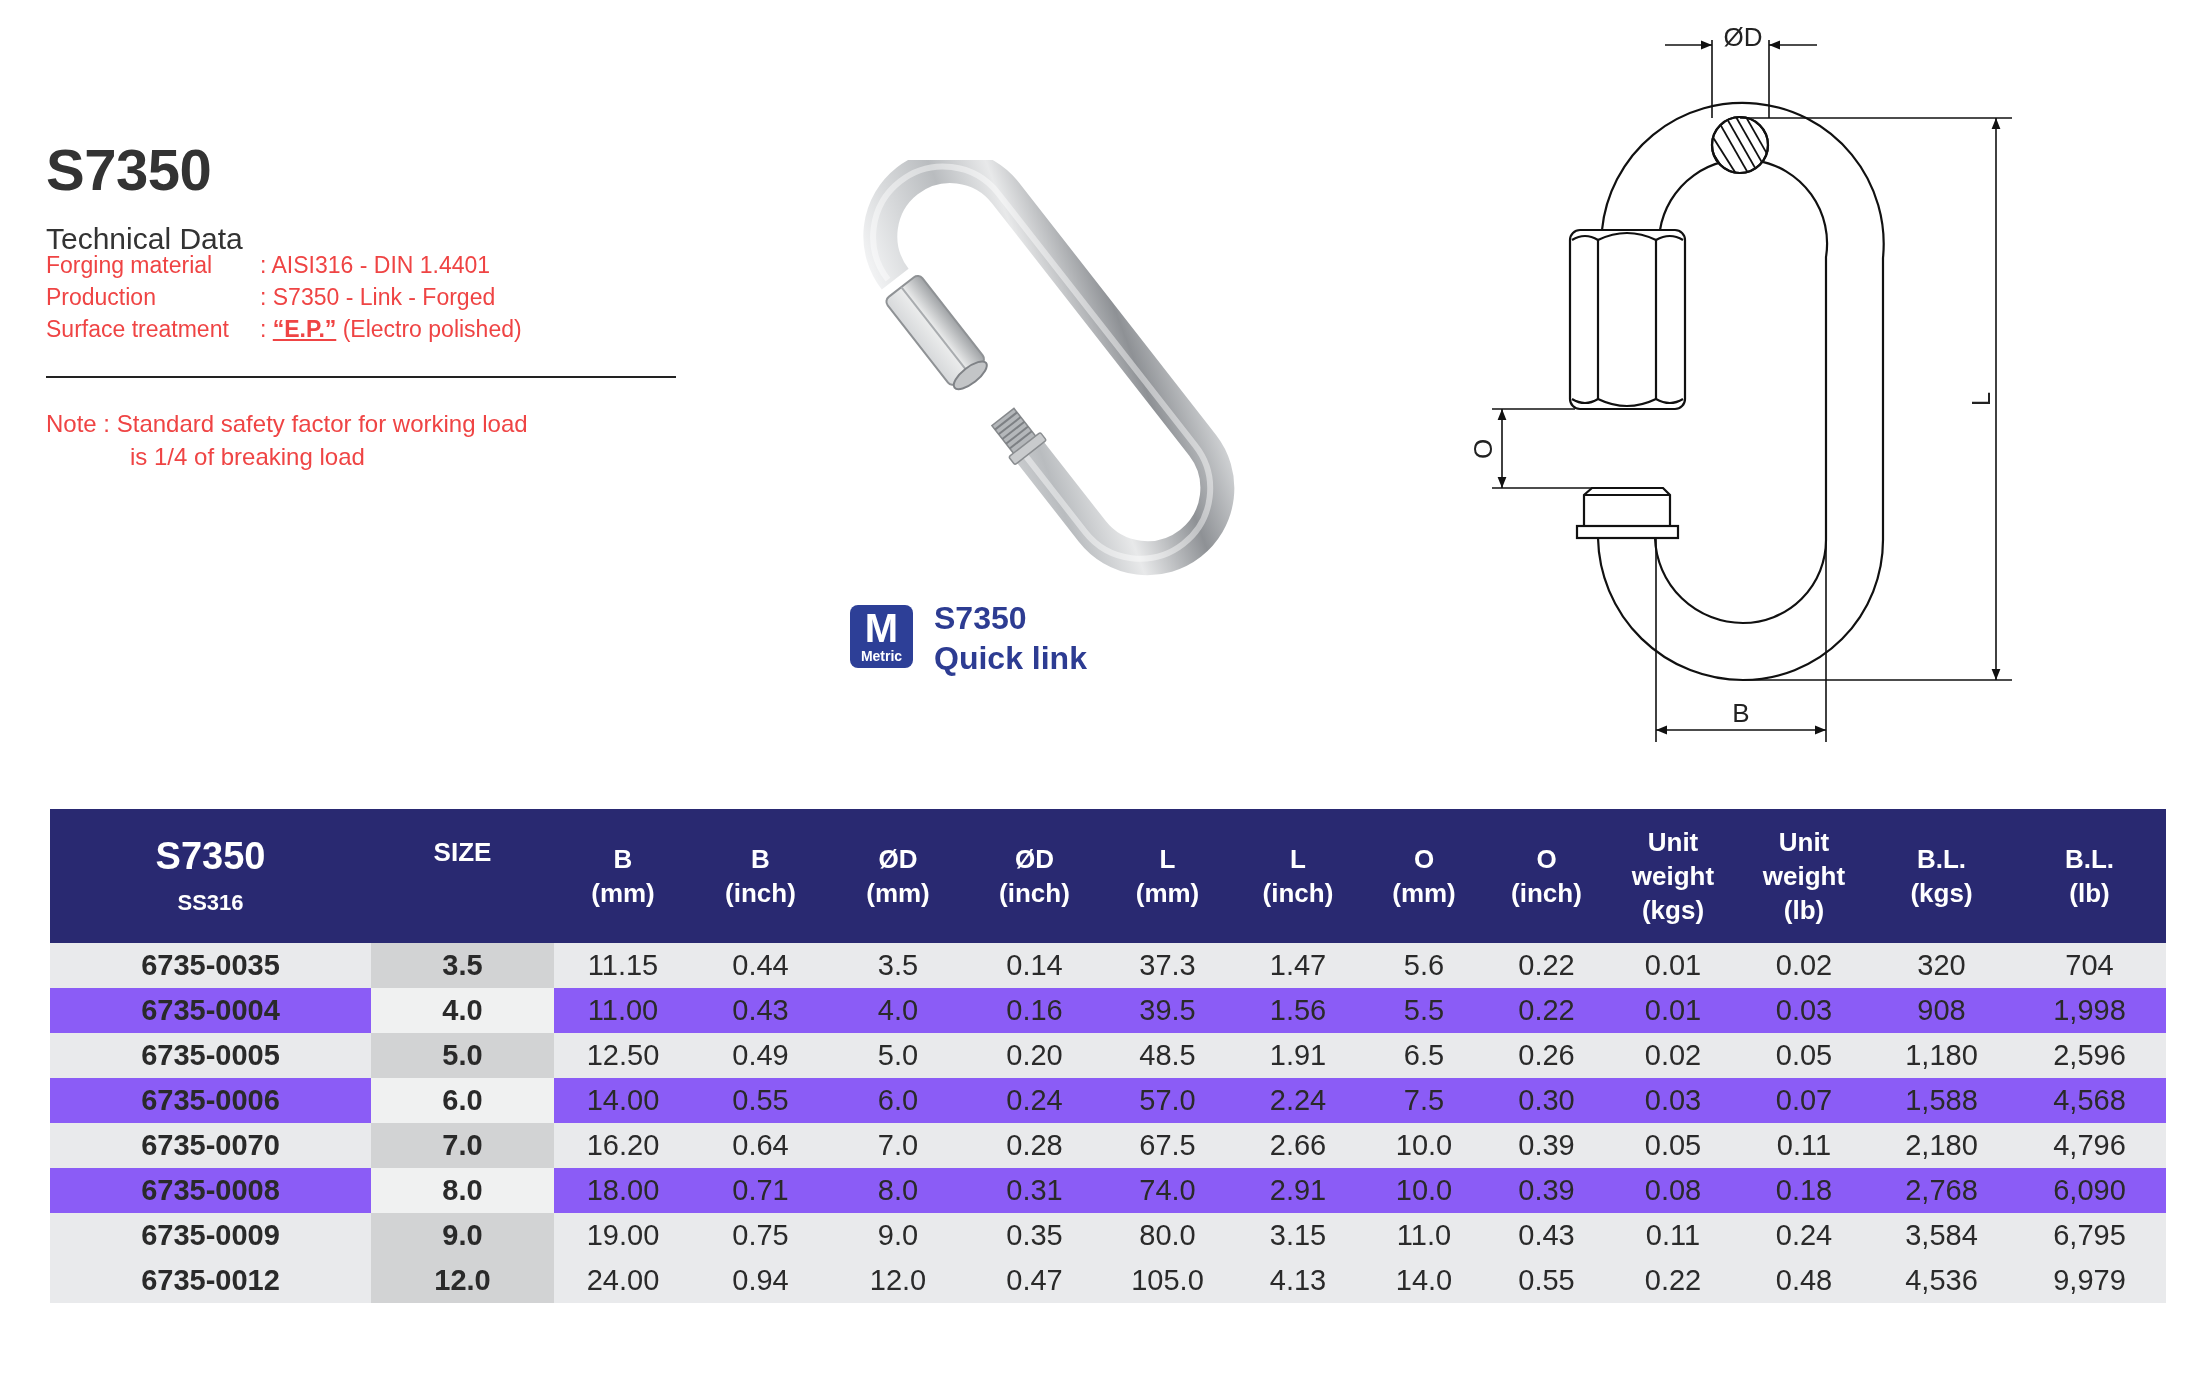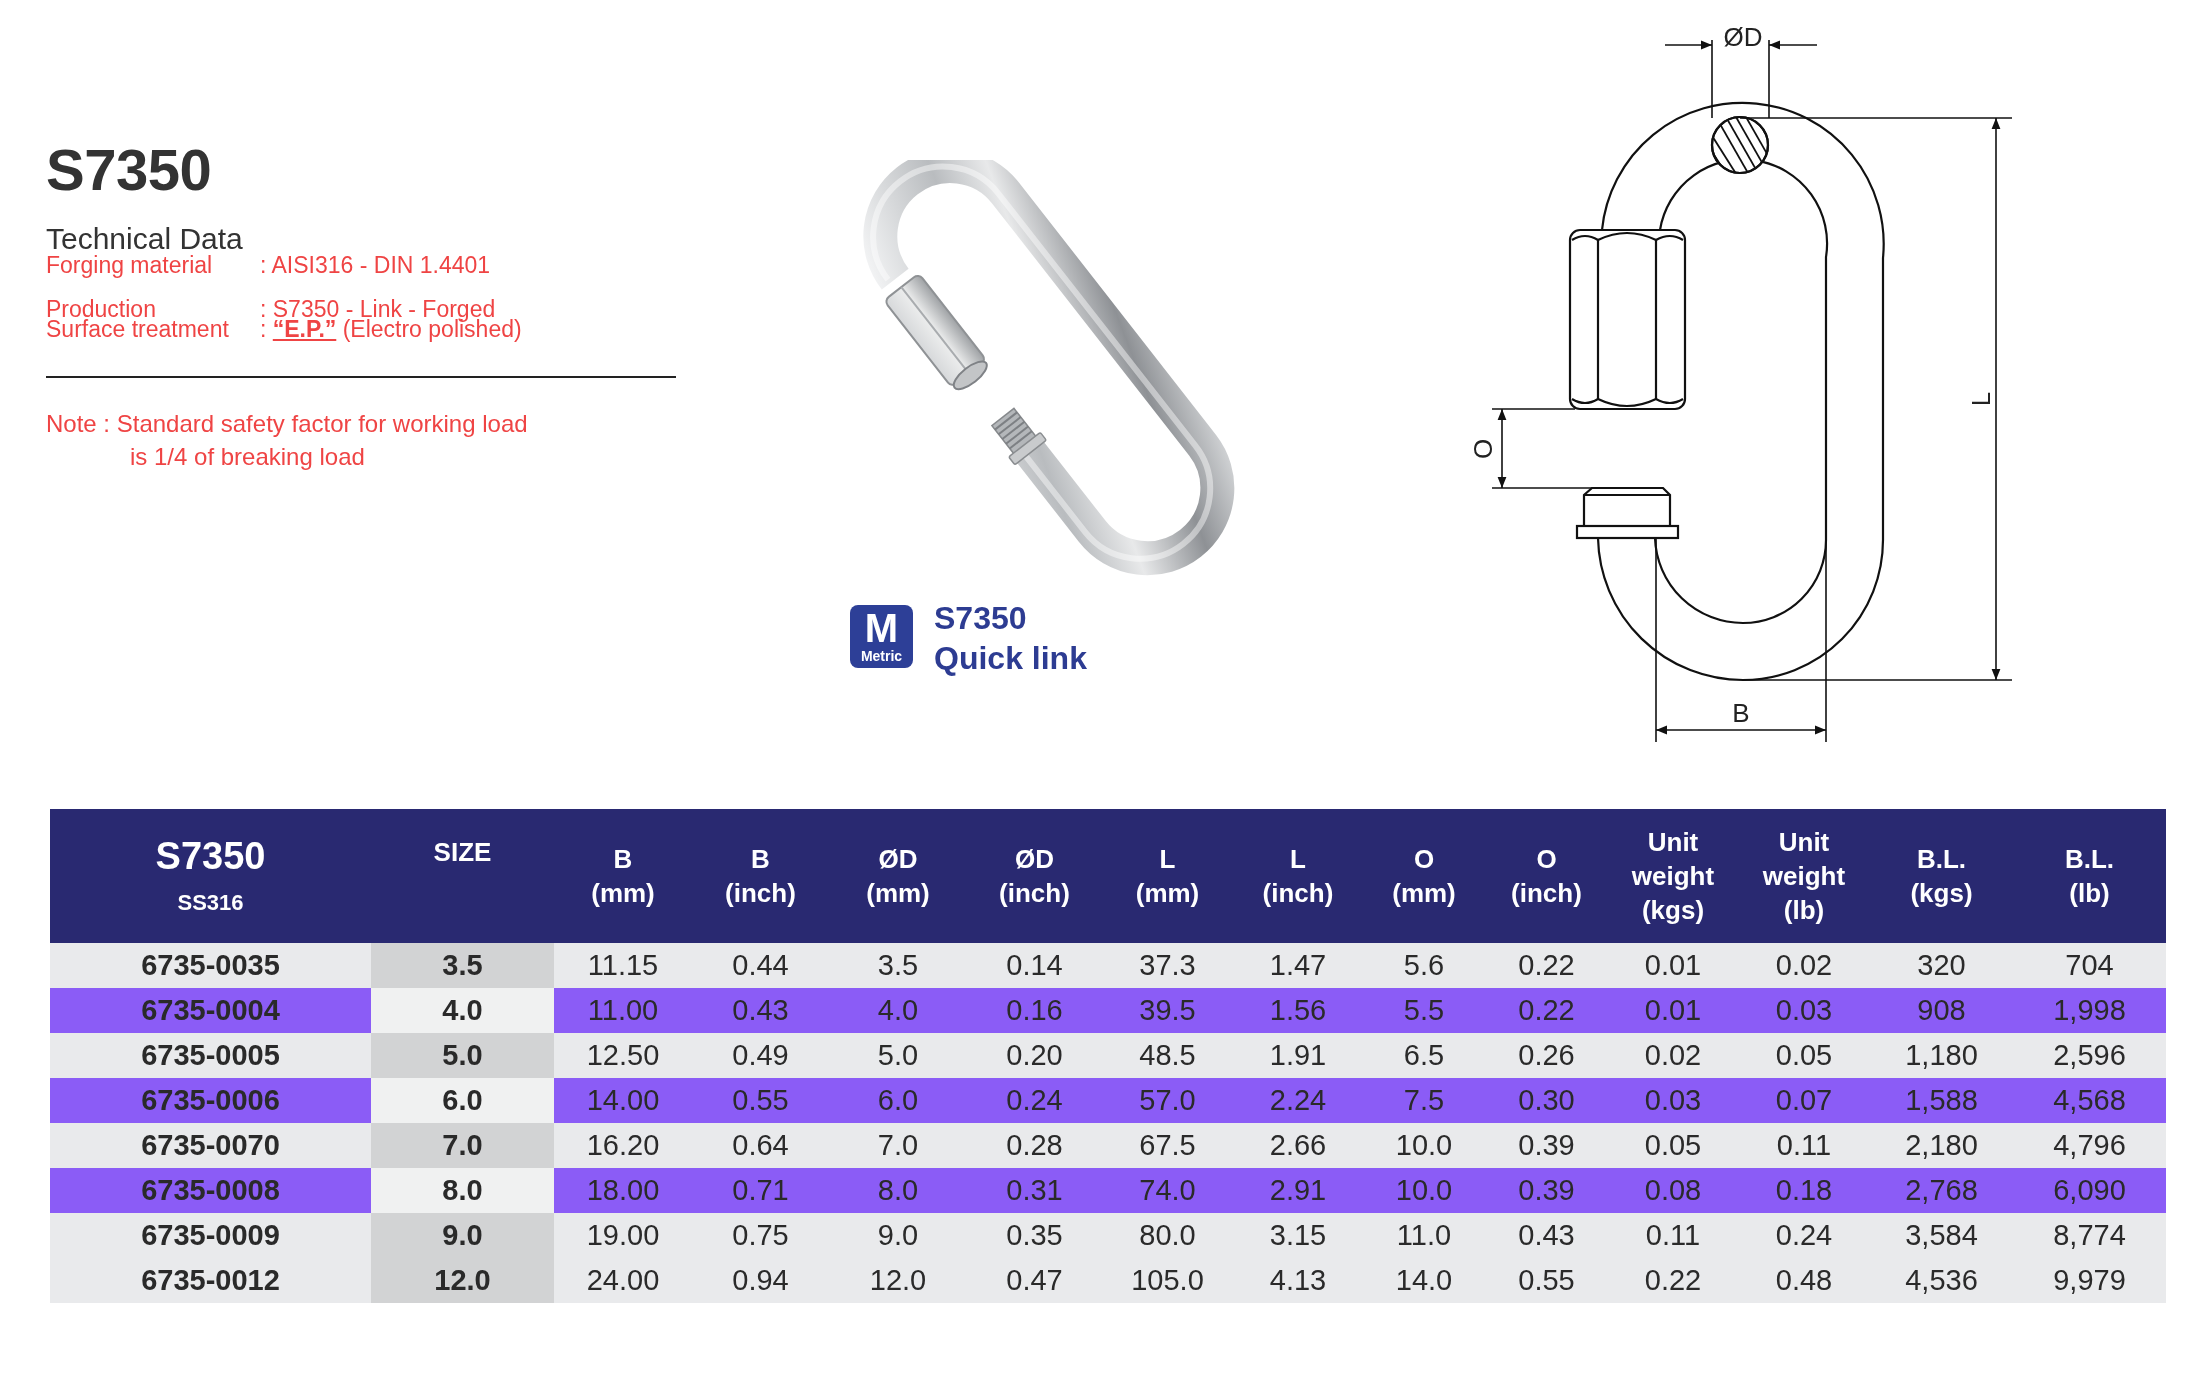--- a/index.html
+++ b/index.html
@@ -37,21 +37,21 @@
 </style>
 </head>
 <body>
 
 <div class="title">S7350</div>
 <div class="tech-heading">Technical Data</div>
 
 <div class="spec-row" style="top:252px;">
   <span class="lbl">Forging material</span><span class="val">: AISI316 - DIN 1.4401</span>
 </div>
-<div class="spec-row" style="top:284px;margin-top:12px;">
+<div class="spec-row" style="top:284px;">
   <span class="lbl">Production</span><span class="val">: S7350 - Link - Forged</span>
 </div>
 <div class="spec-row" style="top:316px;">
   <span class="lbl">Surface treatment</span><span class="val"><span>: </span><b>“E.P.”</b><span> (Electro polished)</span></span>
 </div>
 
 <div class="divider"></div>
 
 <div class="note" style="top:410px;">Note : Standard safety factor for working load</div>
 <div class="note" style="top:443px; left:130px;">is 1/4 of breaking load</div>
@@ -306,21 +306,21 @@
         <td>0.75</td>
         <td>9.0</td>
         <td>0.35</td>
         <td>80.0</td>
         <td>3.15</td>
         <td>11.0</td>
         <td>0.43</td>
         <td>0.11</td>
         <td>0.24</td>
         <td>3,584</td>
-        <td>8,774</td>
+        <td>6,795</td>
       </tr>
       <tr class="odd">
         <td class="id">6735-0012</td>
         <td class="size">12.0</td>
         <td>24.00</td>
         <td>0.94</td>
         <td>12.0</td>
         <td>0.47</td>
         <td>105.0</td>
         <td>4.13</td>

